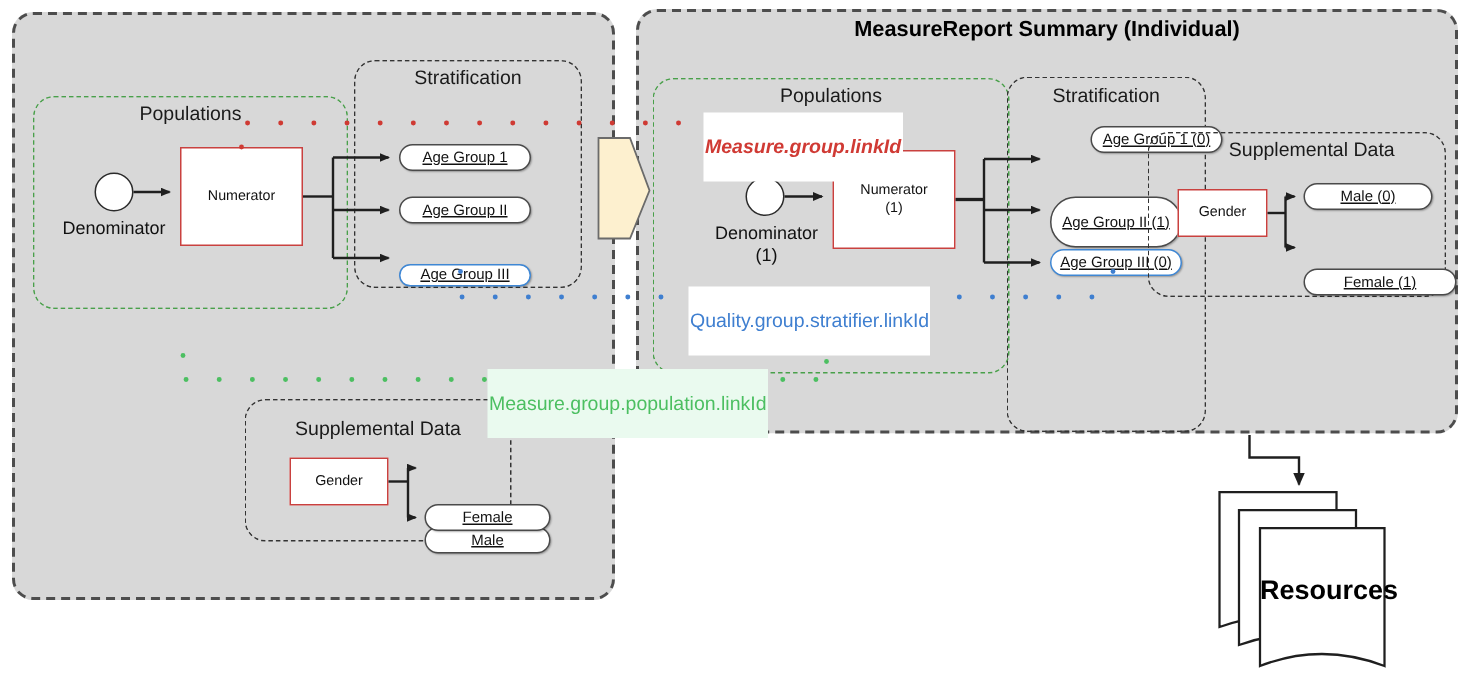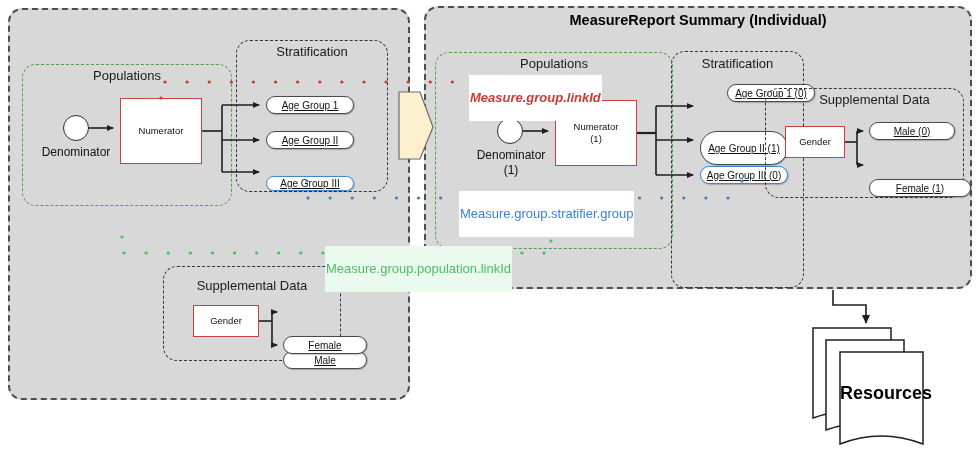--- a/index.html
+++ b/index.html
@@ -262,19 +262,19 @@
 
     <g fill="#ffffff" stroke="#1f1f1f" stroke-width="1.5">
       <path d="M813,328 L891,328 L891,418 Q852,404 813,418 Z"></path>
       <path d="M826,340 L904,340 L904,430 Q865,416 826,430 Z"></path>
       <path d="M840,352 L923,352 L923,444 Q881,428 840,444 Z"></path>
     </g>
   </svg>
 
   <div class="chip red" style="left:469px; top:75px;">Measure.group.linkId</div>
 
-  <div class="chip blue" style="left:459px; top:191px;">Measure.group.stratifier.group</div>
+  <div class="chip blue" style="left:459px; top:191px;">Quality.group.stratifier.linkId</div>
 
   <div class="chip green" style="left:325px; top:246px;">Measure.group.population.linkId</div>
 
   <div class="res-label" style="left:840px; top:383px; width:84px;">Resources</div>
 
 </div>
 
 </body></html>

